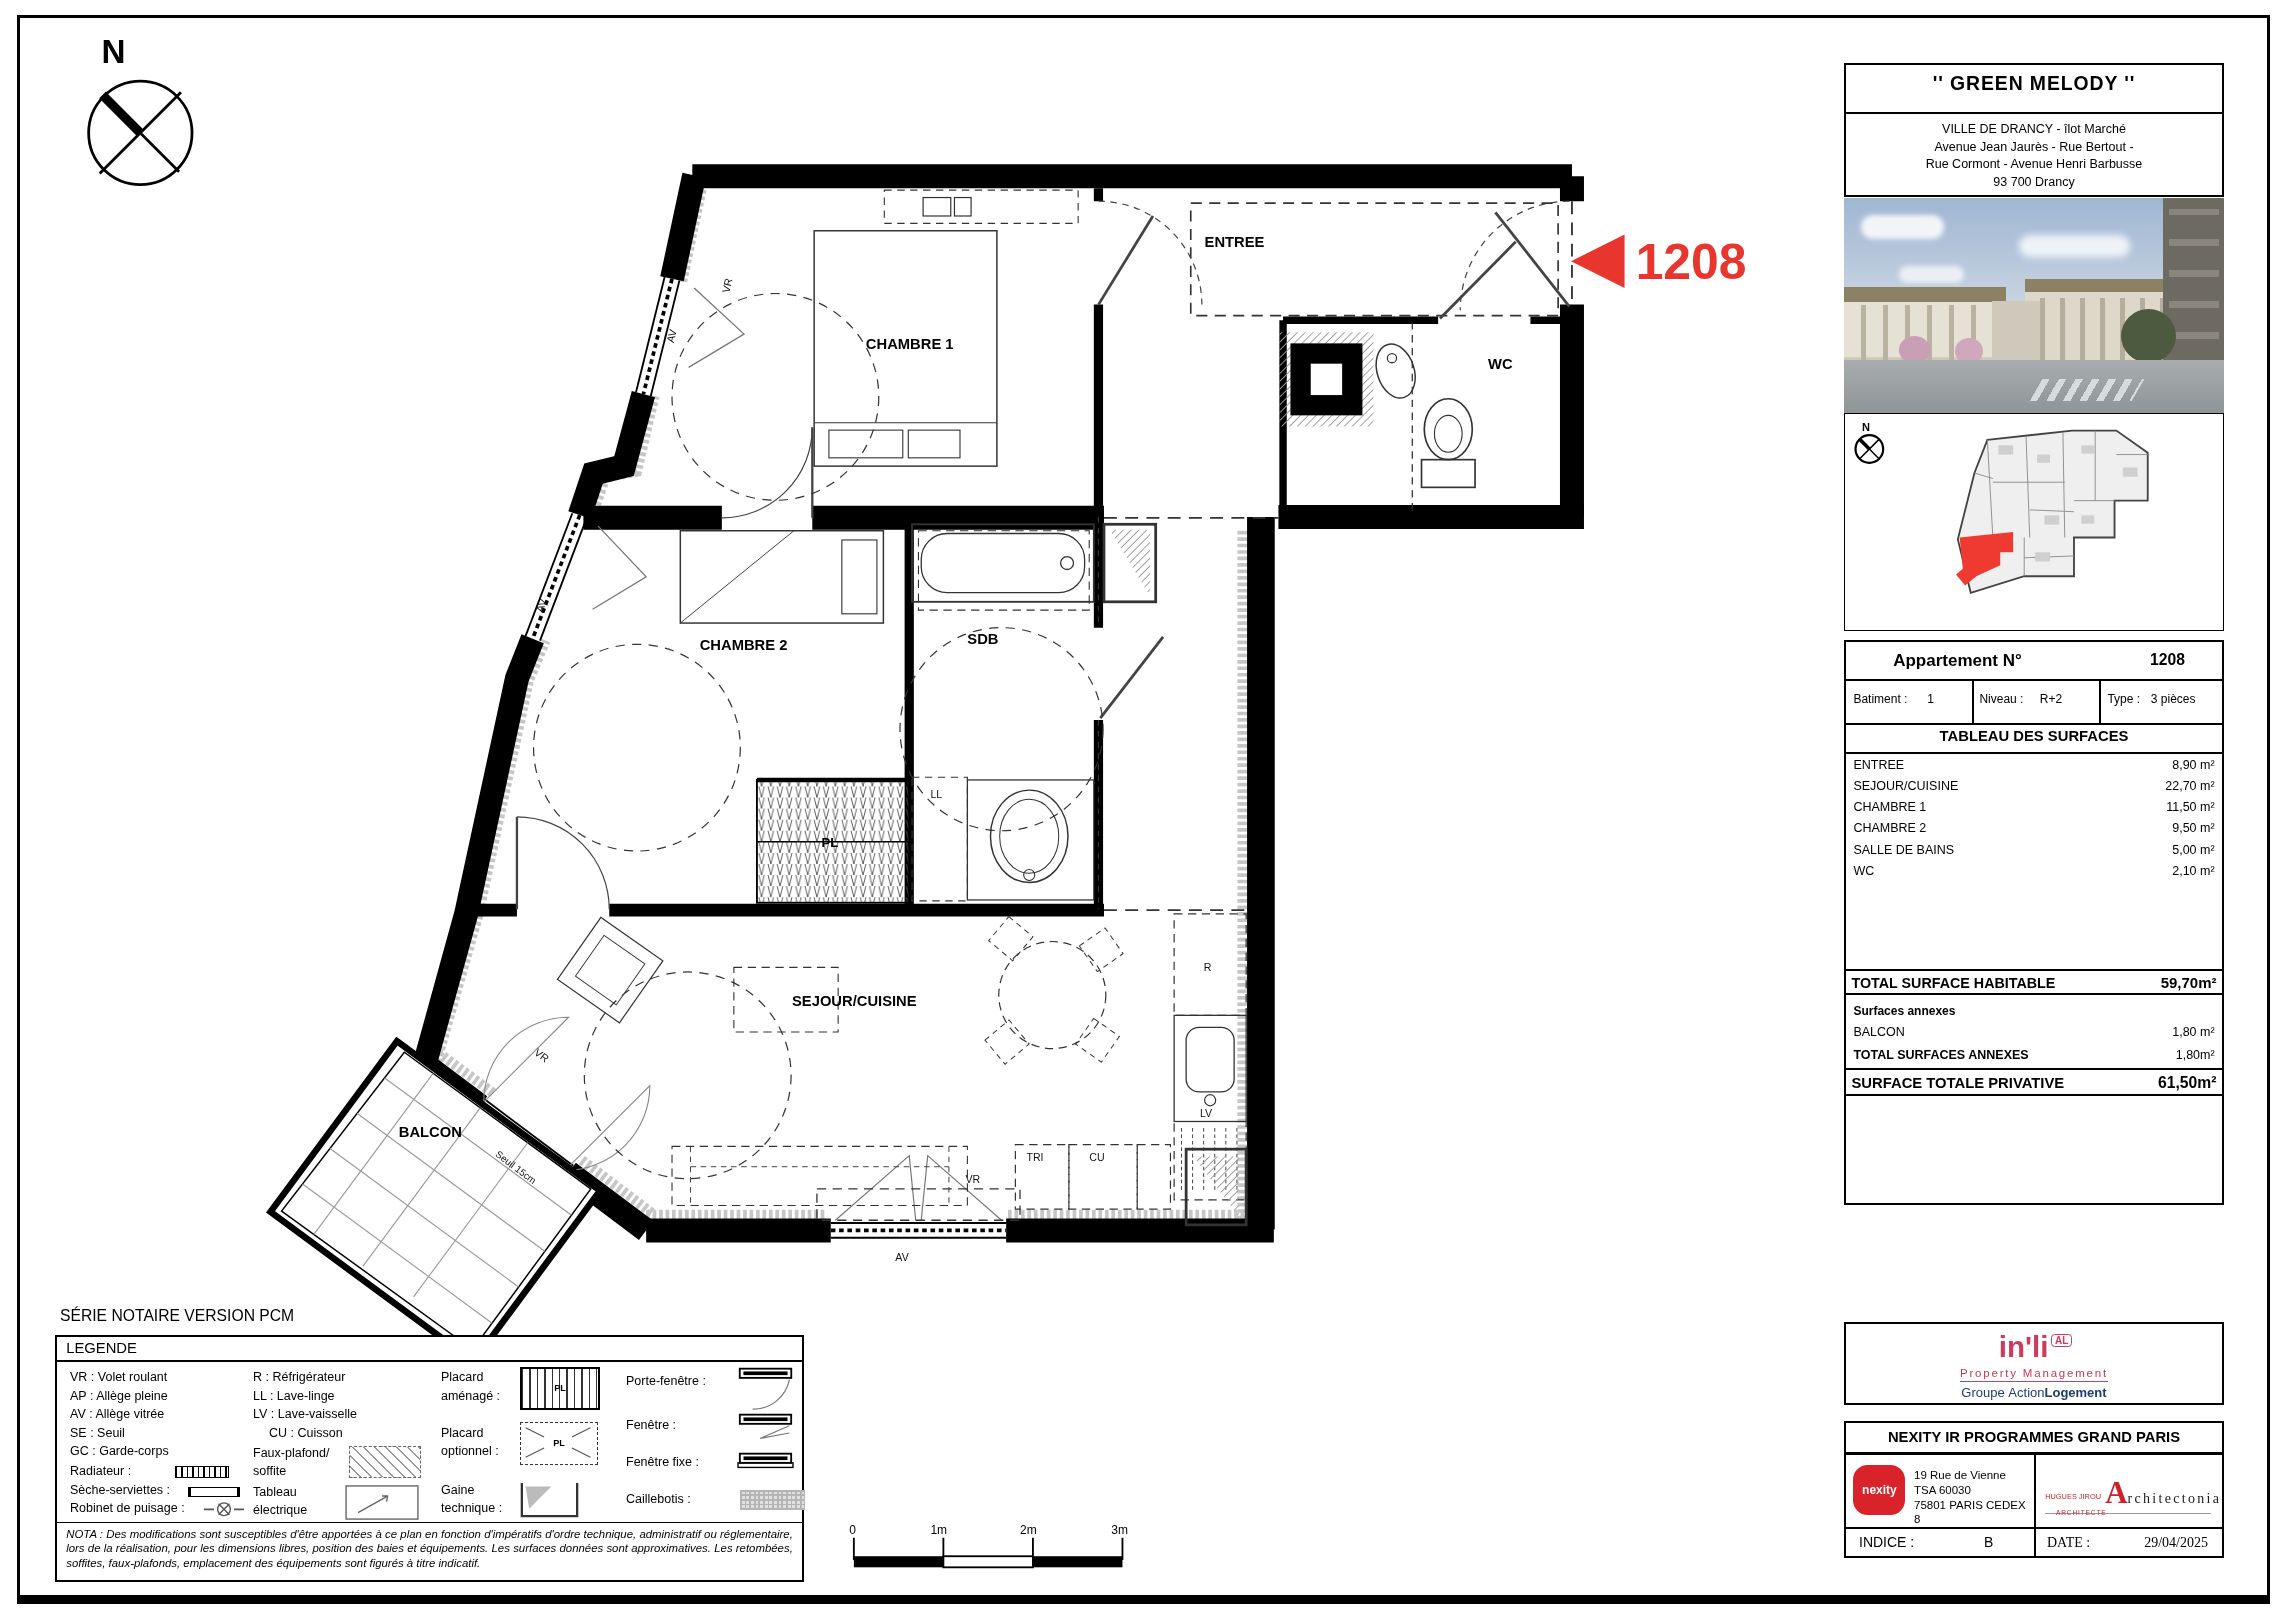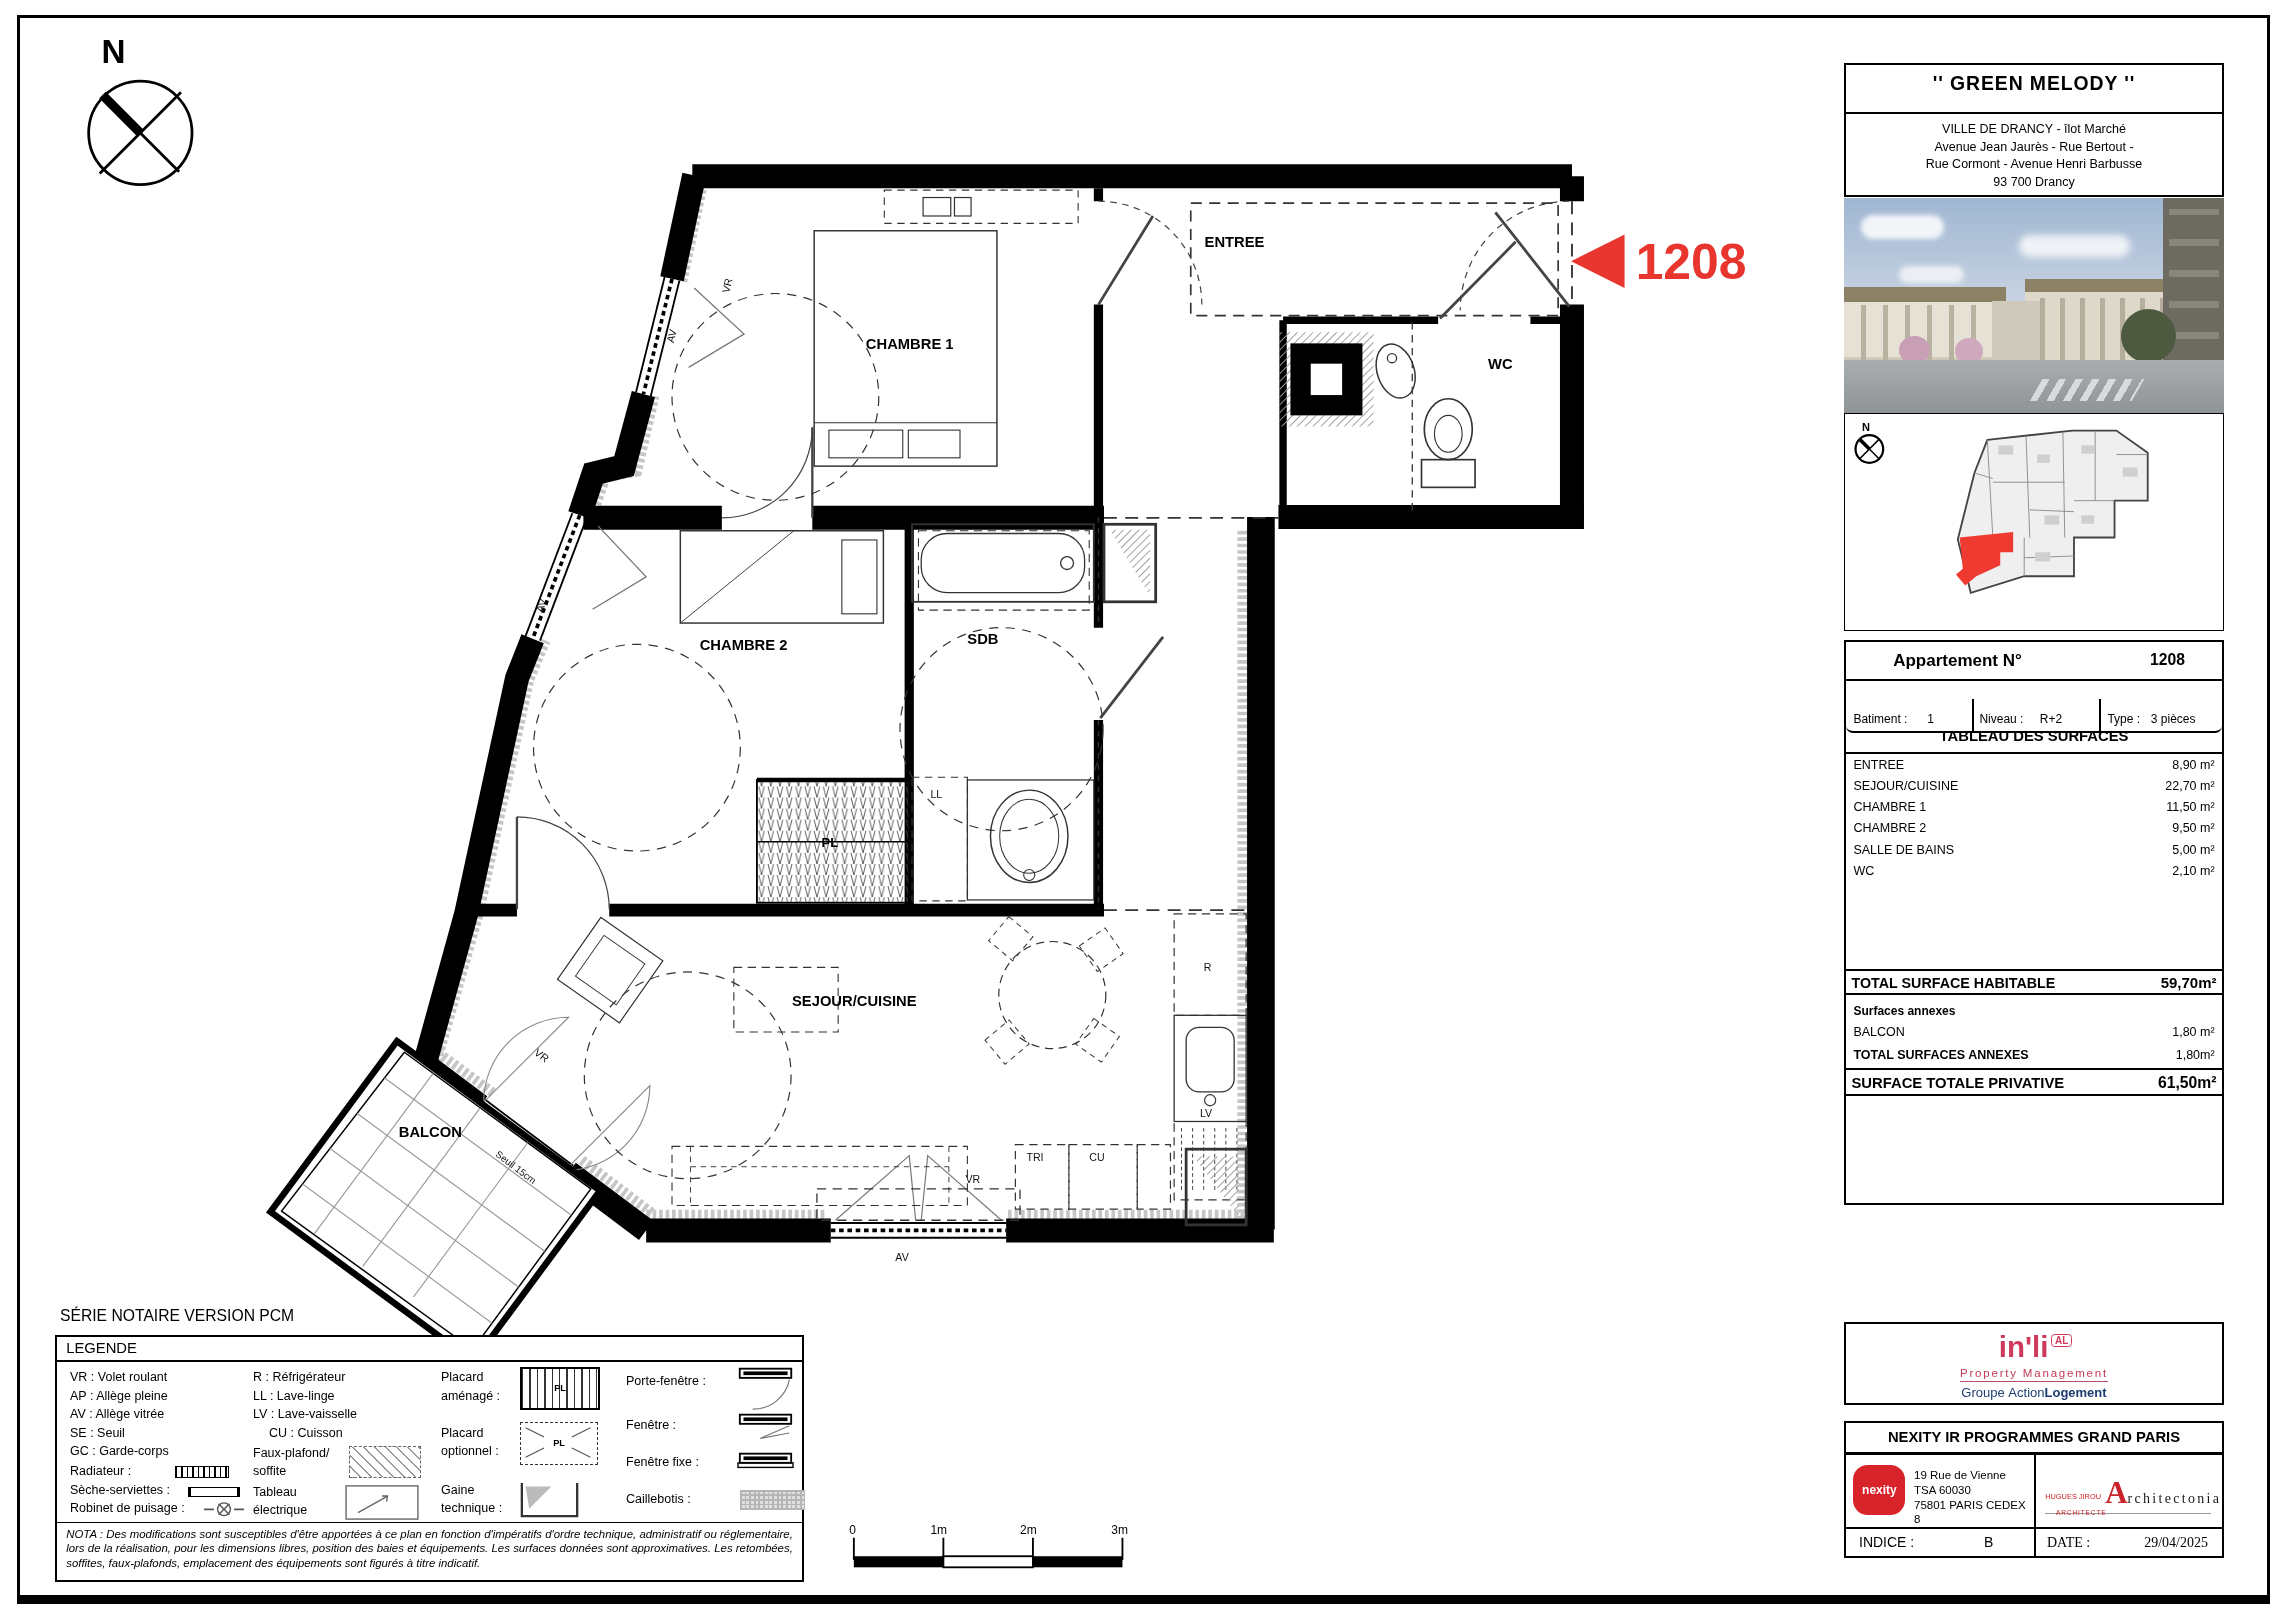--- a/index.html
+++ b/index.html
@@ -318,21 +318,21 @@
       <polygon points="24,160 36,150 46,162 34,172" fill="#ee3a30"></polygon>
     </g>
   </svg>
 </div>
 
 <div class="abs panelbox" style="top:640px;height:565px;">
   <div class="abs" style="left:0;top:0;width:100%;height:39px;border-bottom:2.8px solid #000;">
     <span class="abs b" style="left:9.2px;top:9.2px;font-size:17px;margin-left:38px;">Appartement N°</span>
     <span class="abs b" style="right:37px;top:9.2px;font-size:15.7px;">1208</span>
   </div>
-  <div class="abs" style="left:0;top:57px;width:100%;height:34px;border-bottom:2.8px solid #000;border-radius:7px;">
+  <div class="abs" style="left:0;top:37px;width:100%;height:46px;border-bottom:2.8px solid #000;">
     <div class="cell" style="left:0;width:126px;">
       <span style="padding-left:7.4px;">Batiment :</span>
       <span style="padding-left:16.6px;">1</span>
     </div>
     <div class="cell" style="left:126px;width:127px;">
       <span style="padding-left:7.4px;">Niveau :</span>
       <span style="padding-left:13px;">R+2</span>
     </div>
     <div class="cell" style="left:254px;width:121px;border-right:0;">
       <span style="padding-left:7.4px;">Type :</span>

